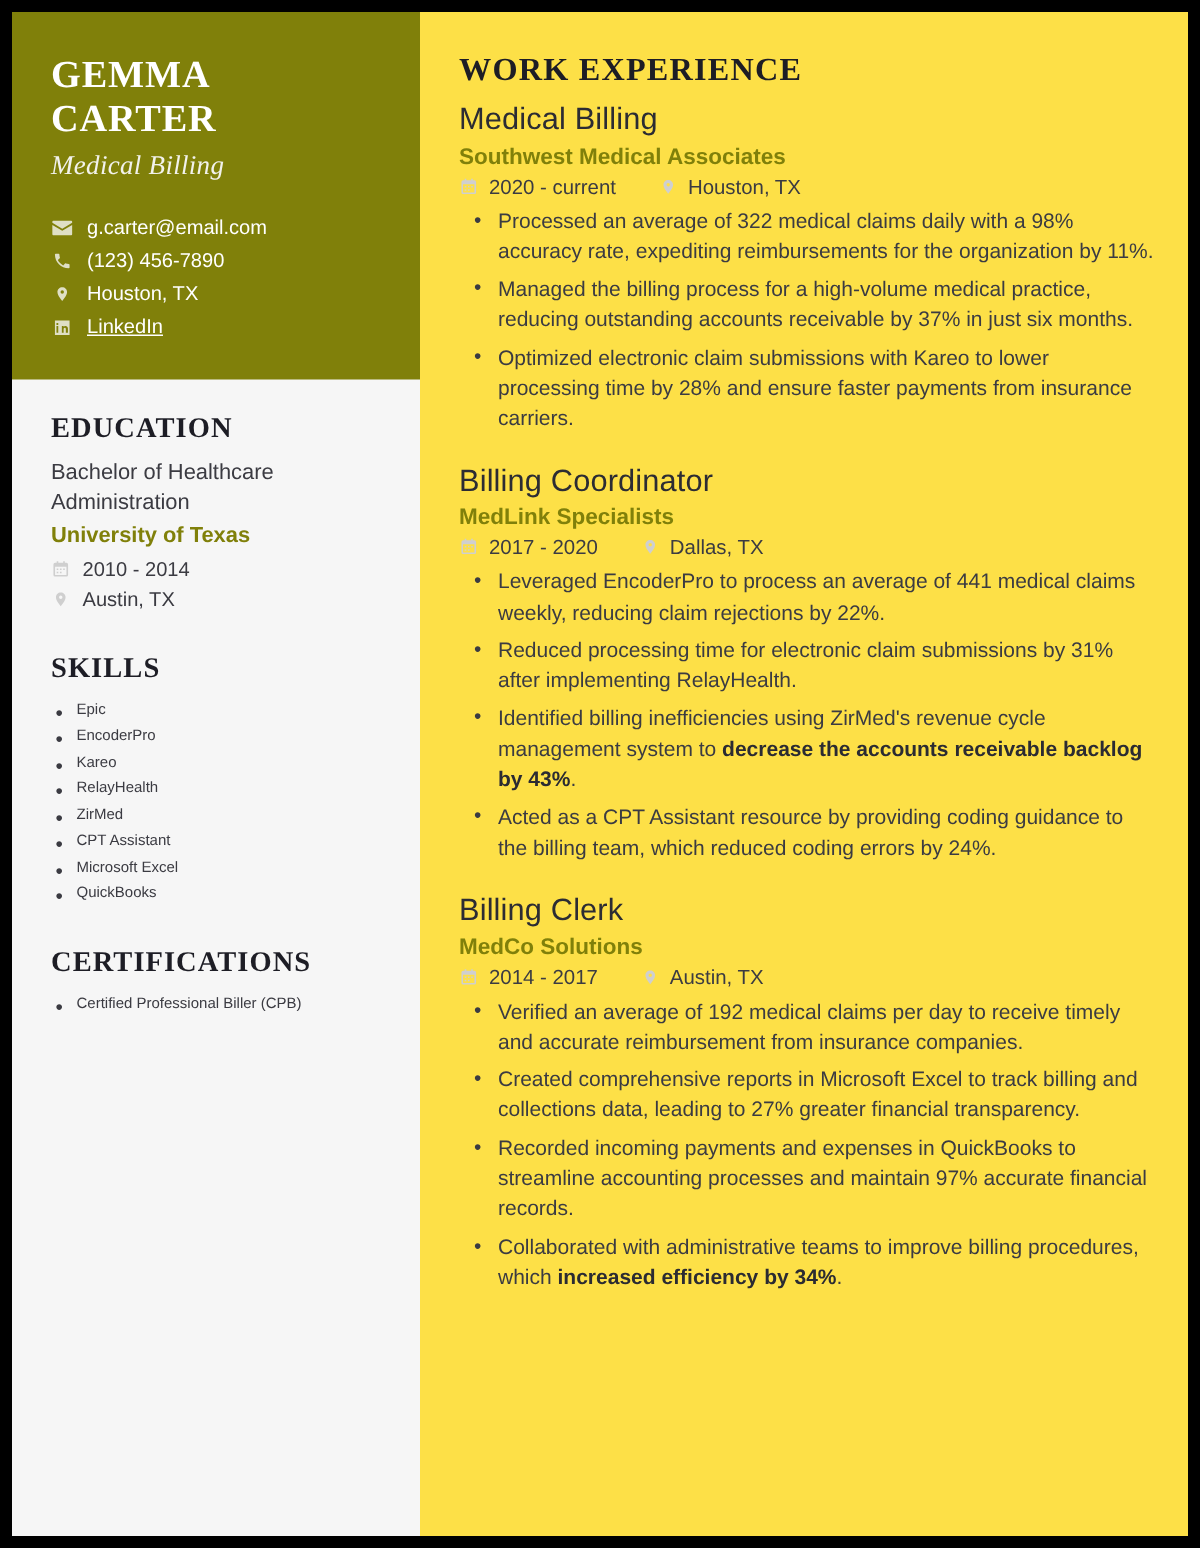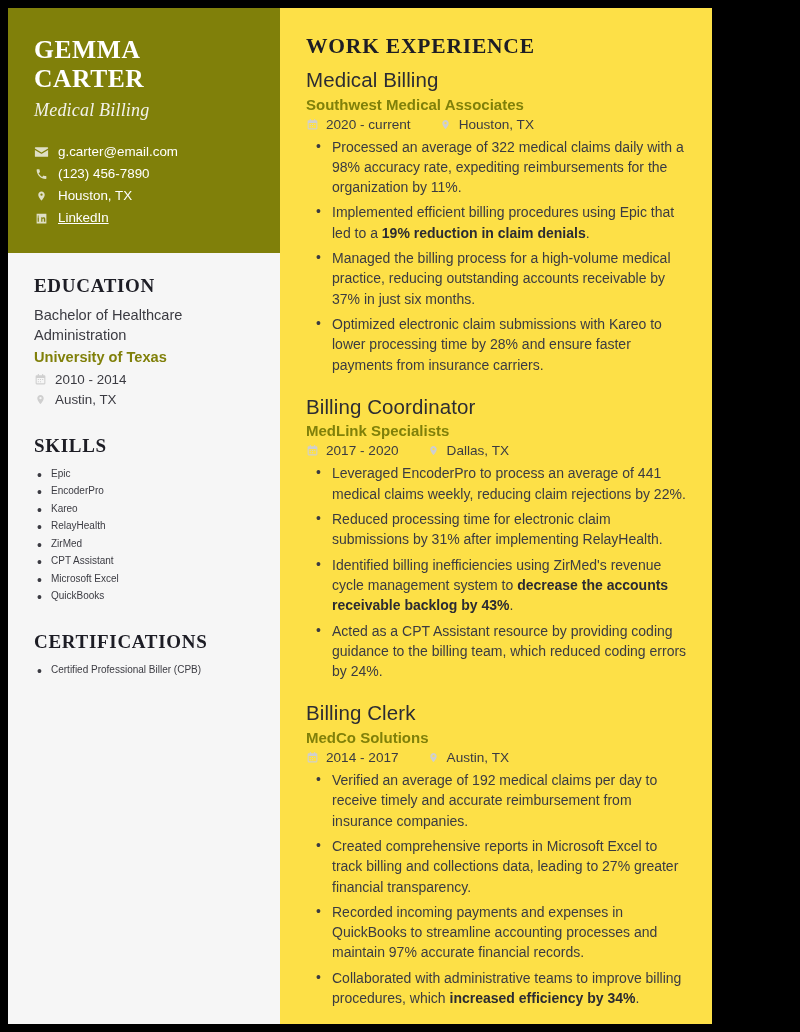--- a/index.html
+++ b/index.html
@@ -8,21 +8,21 @@
     width: 800px;
     height: 1032px;
     background: #000000;
     font-family: "Liberation Sans", sans-serif;
   }
 
   .page {
     position: absolute;
     left: 8px;
     top: 8px;
-    width: 704px;
+    width: 784px;
     height: 1016px;
     background: #ffffff;
     display: flex;
     overflow: hidden;
   }
 
   
   .sidebar {
     width: 272px;
     flex: 0 0 272px;
@@ -361,21 +361,20 @@
               <span class="ico">
                 <svg width="11" height="13" viewBox="0 0 24 24">
                   <path d="M12 2C8.1 2 5 5.1 5 9c0 5.2 7 13 7 13s7-7.8 7-13c0-3.9-3.1-7-7-7zm0 9.5A2.5 2.5 0 1 1 12 6.5a2.5 2.5 0 0 1 0 5z"></path>
                 </svg>
               </span>
               <span>Houston, TX</span>
             </span>
           </div>
           <ul class="job-bullets">
             <li>Processed an average of 322 medical claims daily with a 98% accuracy rate, expediting reimbursements for the organization by 11%.</li>
-            <li>Implemented efficient billing procedures using Epic that led to a <b>19% reduction in claim denials</b>.</li>
             <li>Managed the billing process for a high-volume medical practice, reducing outstanding accounts receivable by 37% in just six months.</li>
             <li>Optimized electronic claim submissions with Kareo to lower processing time by 28% and ensure faster payments from insurance carriers.</li>
           </ul>
         </section>
         <section class="job">
           <div class="job-title">Billing Coordinator</div>
           <div class="job-company">MedLink Specialists</div>
           <div class="job-meta">
             <span class="seg">
               <span class="ico">

